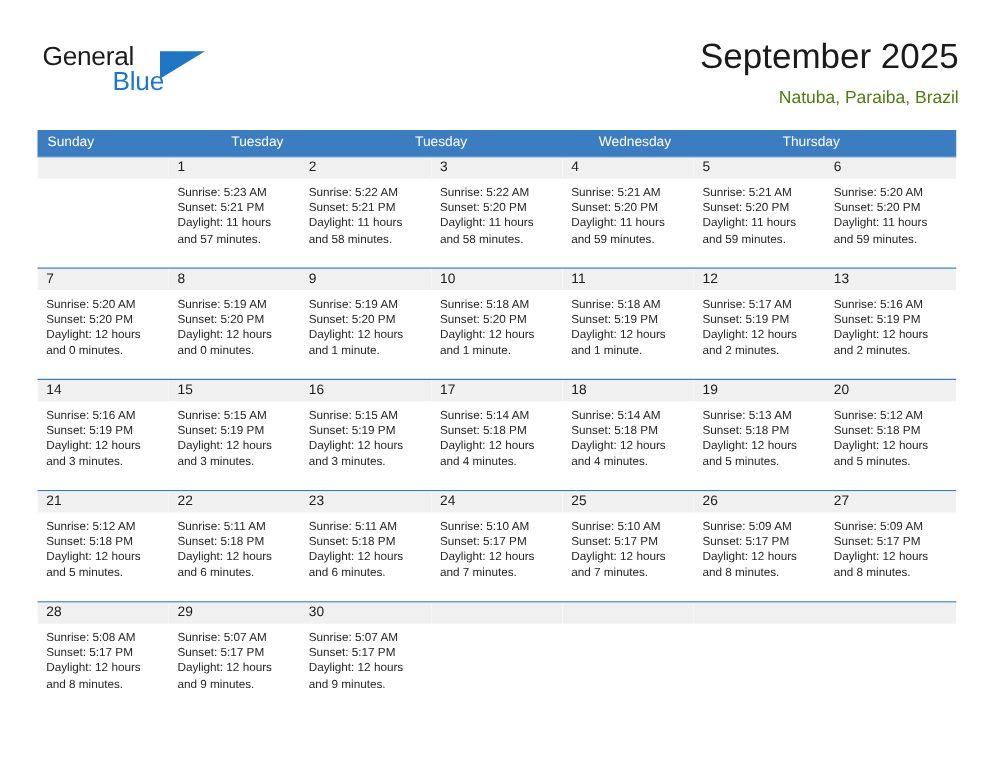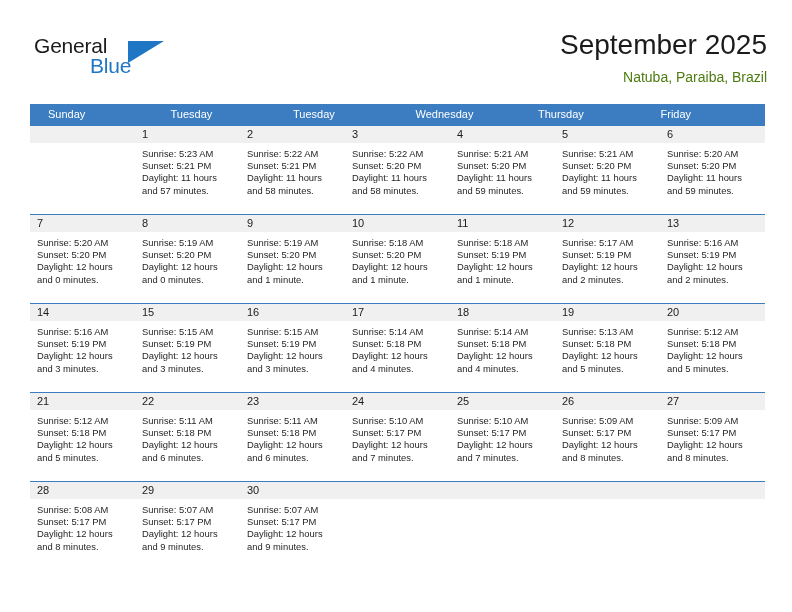--- a/index.html
+++ b/index.html
@@ -96,21 +96,21 @@
   .weekday-row {
     display: flex;
     width: 100%;
     background: #3b7dc0;
   }
   .weekday {
     flex: 1 1 0;
     box-sizing: border-box;
     height: 21px;
     line-height: 21px;
-    padding-left: 18px;
+    padding-left: 8px;
     font-size: 11px;
     color: #ffffff;
     white-space: nowrap;
     overflow: hidden;
   }
 
   .week-row {
     display: flex;
     width: 100%;
     border-top: 1px solid #3b7dc0;
@@ -173,21 +173,20 @@
 
   </div>
 
   <div class="calendar">
     <div class="weekday-row">
       <div class="weekday">Sunday</div>
       <div class="weekday">Tuesday</div>
       <div class="weekday">Tuesday</div>
       <div class="weekday">Wednesday</div>
       <div class="weekday">Thursday</div>
-      <div class="weekday">Friday</div>
     </div>
 
     <div class="week-row">
       <div class="day-cell empty">
         <div class="daynum-band">
             <span class="daynum"></span>
           </div>
         <div class="day-info">
           <div></div>
           <div></div>

